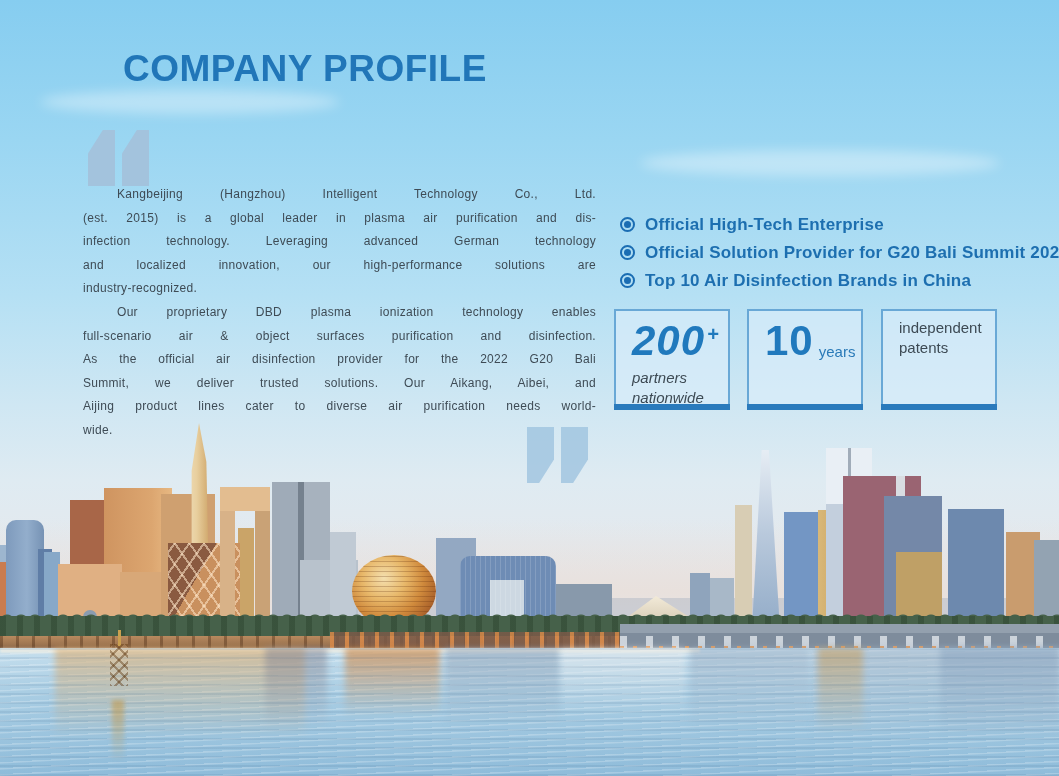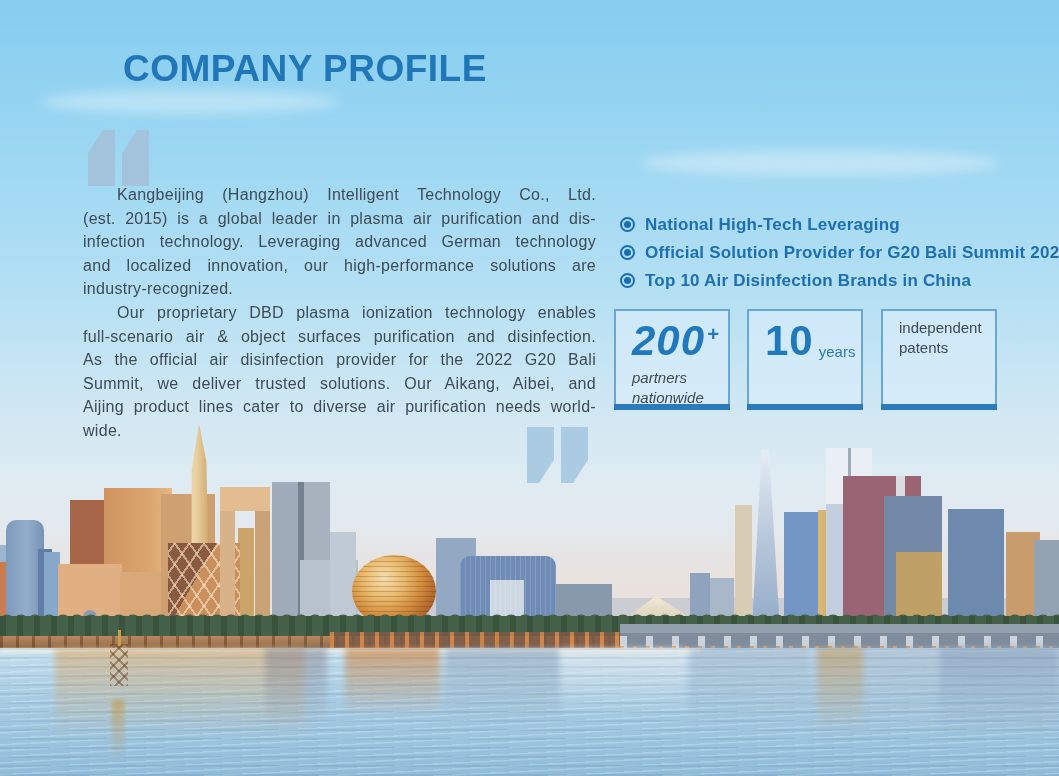--- a/index.html
+++ b/index.html
@@ -136,21 +136,21 @@
                 color:#2176b8; letter-spacing:.5px;margin-left:36px; }
 
   .quote { position:absolute; display:flex; gap:7px; }
   .quote-open  { left:88px; top:130px; }
   .quote-close { left:527px; top:427px; opacity:.8; }
   .qmark { width:27px; height:56px; background:#a3c3dd;
            clip-path:polygon(55% 0, 100% 0, 100% 100%, 0 100%, 0 42%); }
   .quote-close .qmark { transform:rotate(180deg); background:#9fc4e0; }
 
   .about { position:absolute; left:83px; top:183px; width:513px;
-           font-size:16px; line-height:23.6px; color:#3e4b55; letter-spacing:.3px; }
+           font-size:12px; line-height:23.6px; color:#3e4b55; letter-spacing:.3px; }
   .ln { text-align:justify; text-align-last:justify; white-space:normal; }
   .ln.first { text-indent:34px; }
   .ln.last  { text-align-last:left; }
 
   .highlights { position:absolute; left:620px; top:214px; display:flex; flex-direction:column; gap:7px; }
   .hl-row { display:flex; align-items:center; gap:10px; height:21px; }
   .bullseye { width:15px; height:15px; border-radius:50%; border:2.5px solid #1a6db3; position:relative; flex:0 0 auto; }
   .bullseye::after { content:""; position:absolute; inset:2px; background:#1a6db3; border-radius:50%; }
   .hl-label { font-size:17px; font-weight:700; color:#1d6fb0; letter-spacing:.2px; white-space:nowrap; }
 
@@ -269,21 +269,21 @@
     </div>
 
     <div class="quote quote-close">
       <div class="qmark"></div>
       <div class="qmark"></div>
     </div>
 
     <div class="highlights">
       <div class="hl-row">
         <span class="bullseye"></span>
-        <span class="hl-label">National High-Tech Leveraging</span>
+        <span class="hl-label">Official High-Tech Enterprise</span>
       </div>
       <div class="hl-row">
         <span class="bullseye"></span>
         <span class="hl-label">Official Solution Provider for G20 Bali Summit 2022</span>
       </div>
       <div class="hl-row">
         <span class="bullseye"></span>
         <span class="hl-label">Top 10 Air Disinfection Brands in China</span>
       </div>
     </div>

